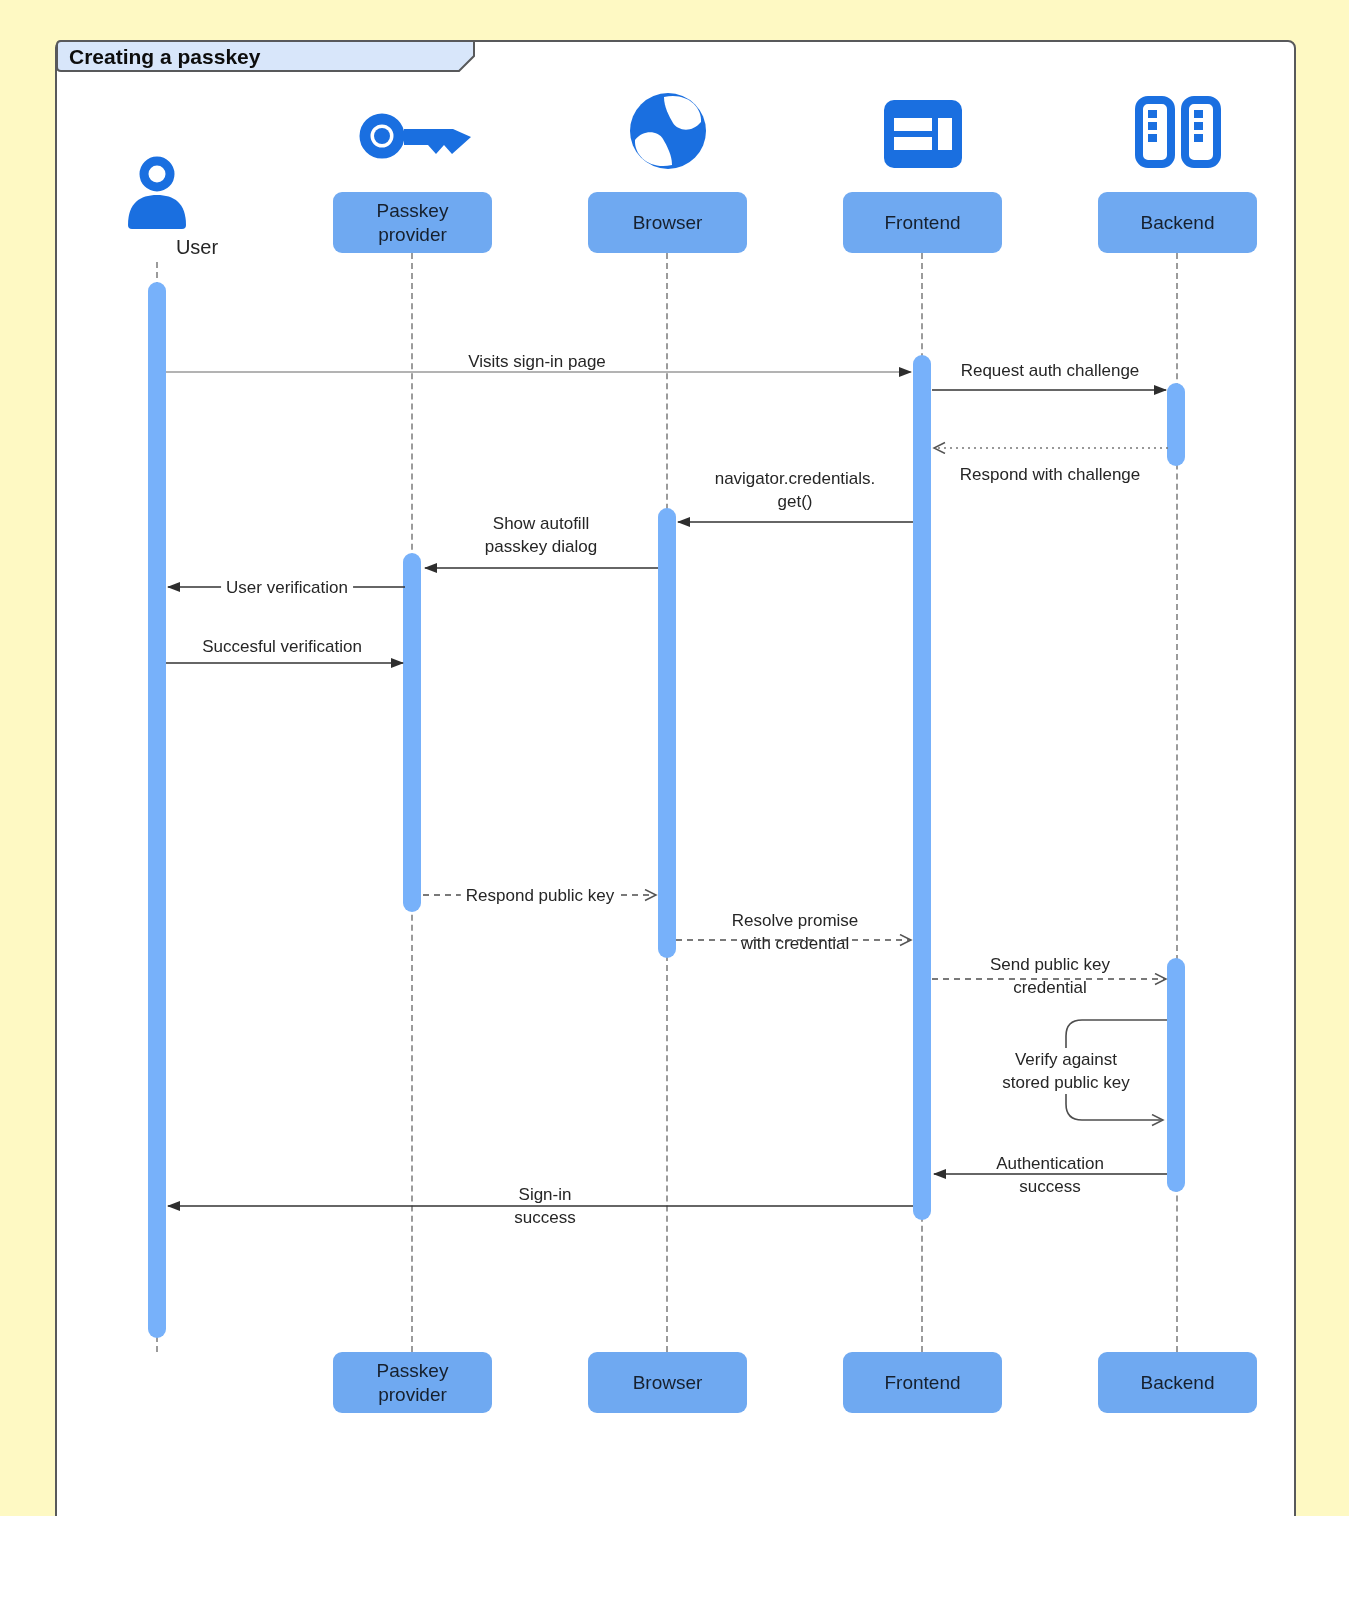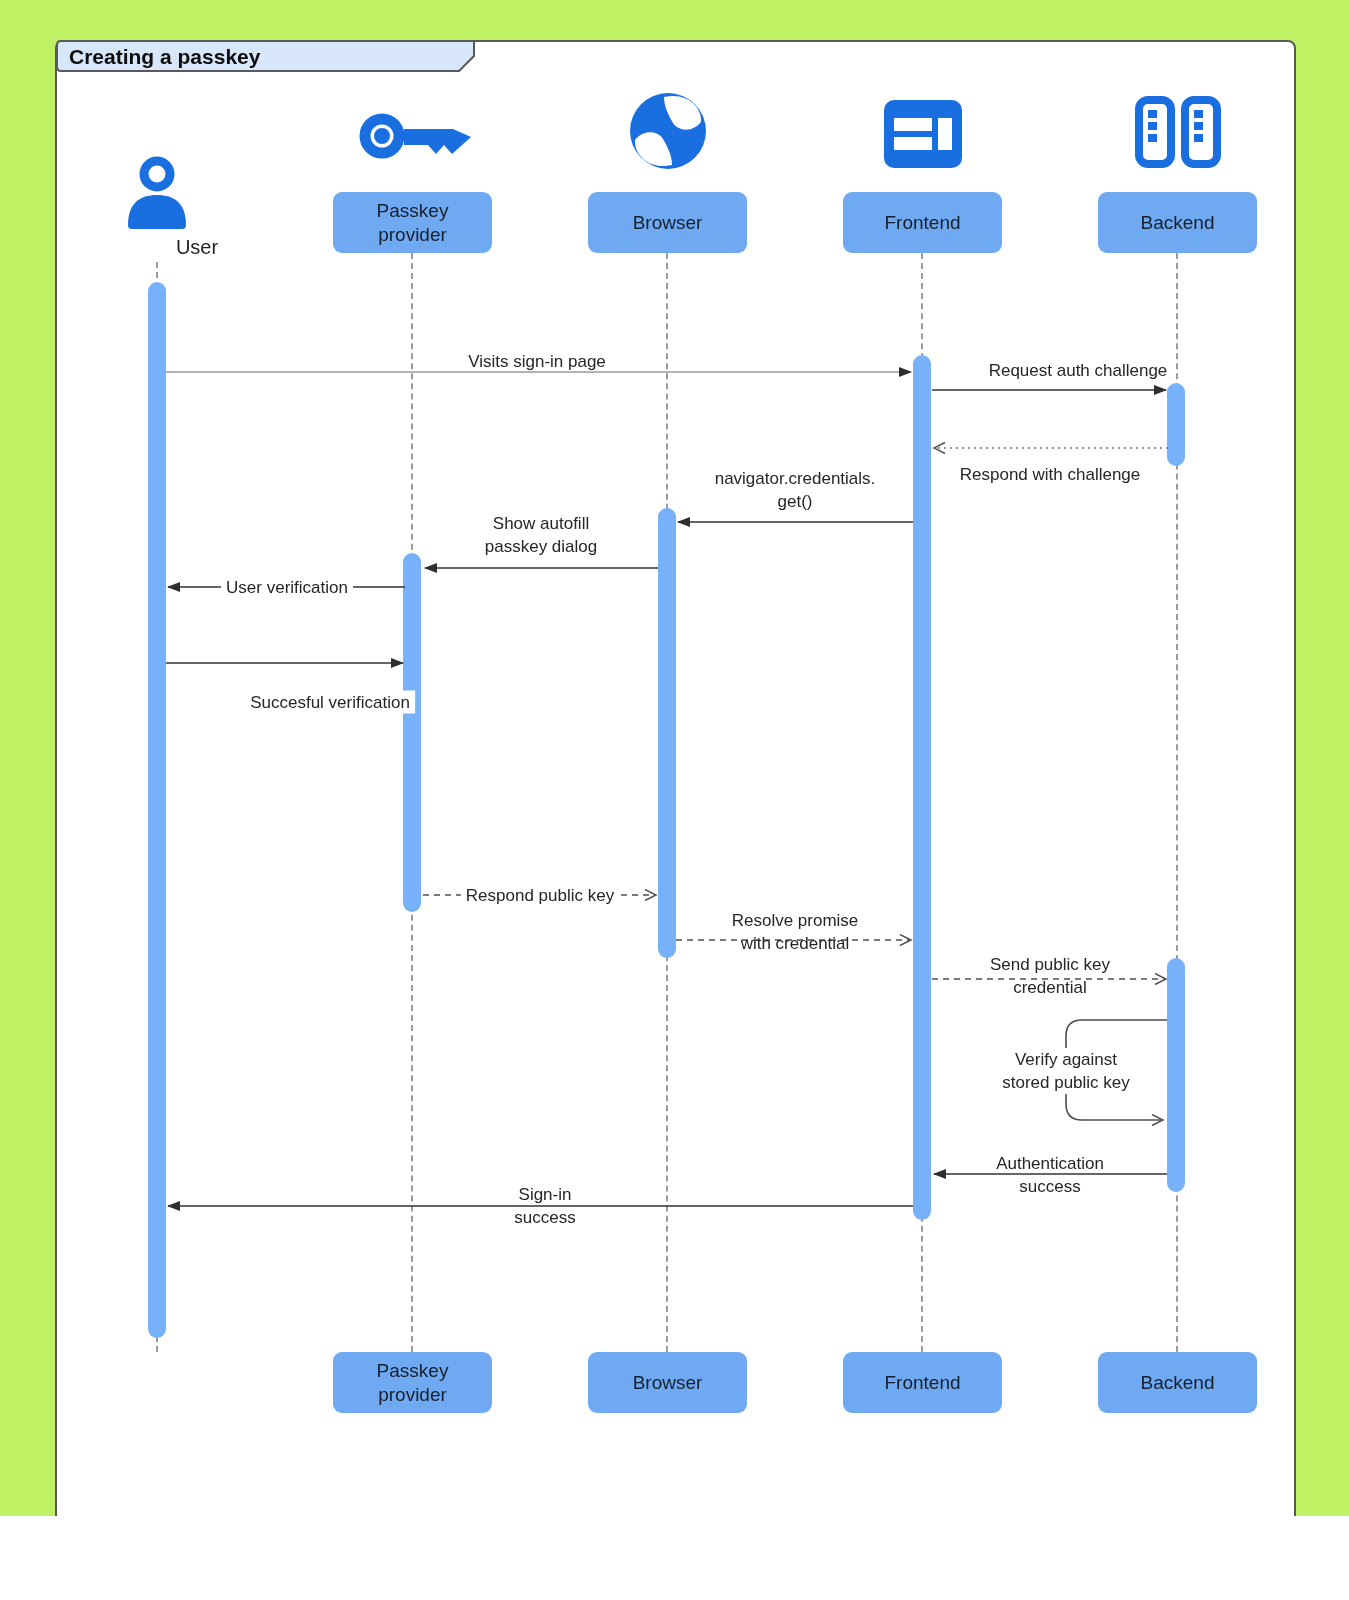--- a/index.html
+++ b/index.html
@@ -1,17 +1,17 @@
 <!DOCTYPE html>
 <html><head>
 <meta charset="utf-8">
 <style>
   html,body{margin:0;padding:0;background:#fff;}
   .canvas{
-    position:relative;width:1349px;height:1516px;background:#bef264;
+    position:relative;width:1349px;height:1516px;background:#fef9c3;
     font-family:"Liberation Sans","DejaVu Sans",sans-serif;color:#262626;overflow:hidden;
   }
   .frame{
     position:absolute;left:55px;top:40px;width:1237px;height:1515px;
     border:2px solid #58595b;border-radius:8px;background:#fff;
   }
   .tab-svg{position:absolute;left:0;top:0;}
   .frame-title{
     position:absolute;left:69px;top:44px;font-size:21px;font-weight:bold;color:#0d0d0d;
     line-height:26px;white-space:nowrap;
@@ -121,28 +121,28 @@
     <line x1="166" y1="663" x2="403" y2="663" stroke="#333" stroke-width="1.7" marker-end="url(#mF)"></line>
     <line x1="423" y1="895" x2="656" y2="895" stroke="#4d4d4d" stroke-width="1.5" stroke-dasharray="6 5" marker-end="url(#mO)"></line>
     <line x1="676" y1="940" x2="911" y2="940" stroke="#4d4d4d" stroke-width="1.5" stroke-dasharray="6 5" marker-end="url(#mO)"></line>
     <line x1="932" y1="979" x2="1166" y2="979" stroke="#4d4d4d" stroke-width="1.5" stroke-dasharray="6 5" marker-end="url(#mO)"></line>
     <path d="M1167 1020 H1082 Q1066 1020 1066 1036 V1104 Q1066 1120 1082 1120 H1163" fill="none" stroke="#4d4d4d" stroke-width="1.6" marker-end="url(#mO)"></path>
     <line x1="1167" y1="1174" x2="934" y2="1174" stroke="#333" stroke-width="1.7" marker-end="url(#mF)"></line>
     <line x1="913" y1="1206" x2="168" y2="1206" stroke="#333" stroke-width="1.7" marker-end="url(#mF)"></line>
   </svg>
 
   <div class="msg" style="left:537px;top:361px;">Visits sign-in page</div>
-  <div class="msg" style="left:1050px;top:370px;margin-left:28px;">Request auth challenge</div>
+  <div class="msg" style="left:1050px;top:370px;">Request auth challenge</div>
   <div class="msg" style="left:1050px;top:474px;">Respond with challenge</div>
   <div class="msg" style="left:795px;top:490px;">navigator.credentials.
 get()</div>
   <div class="msg" style="left:541px;top:535px;">Show autofill
 passkey dialog</div>
   <div class="msg bg" style="left:287px;top:587px;">User verification</div>
-  <div class="msg bg" style="left:282px;top:702px;margin-left:48px;">Succesful verification</div>
+  <div class="msg bg" style="left:282px;top:646px;">Succesful verification</div>
   <div class="msg bg" style="left:540px;top:895px;">Respond public key</div>
   <div class="msg" style="left:795px;top:932px;">Resolve promise
 with credential</div>
   <div class="msg" style="left:1050px;top:976px;">Send public key
 credential</div>
   <div class="msg bg" style="left:1066px;top:1071px;">Verify against
 stored public key</div>
   <div class="msg" style="left:1050px;top:1175px;">Authentication
 success</div>
   <div class="msg" style="left:545px;top:1206px;">Sign-in

